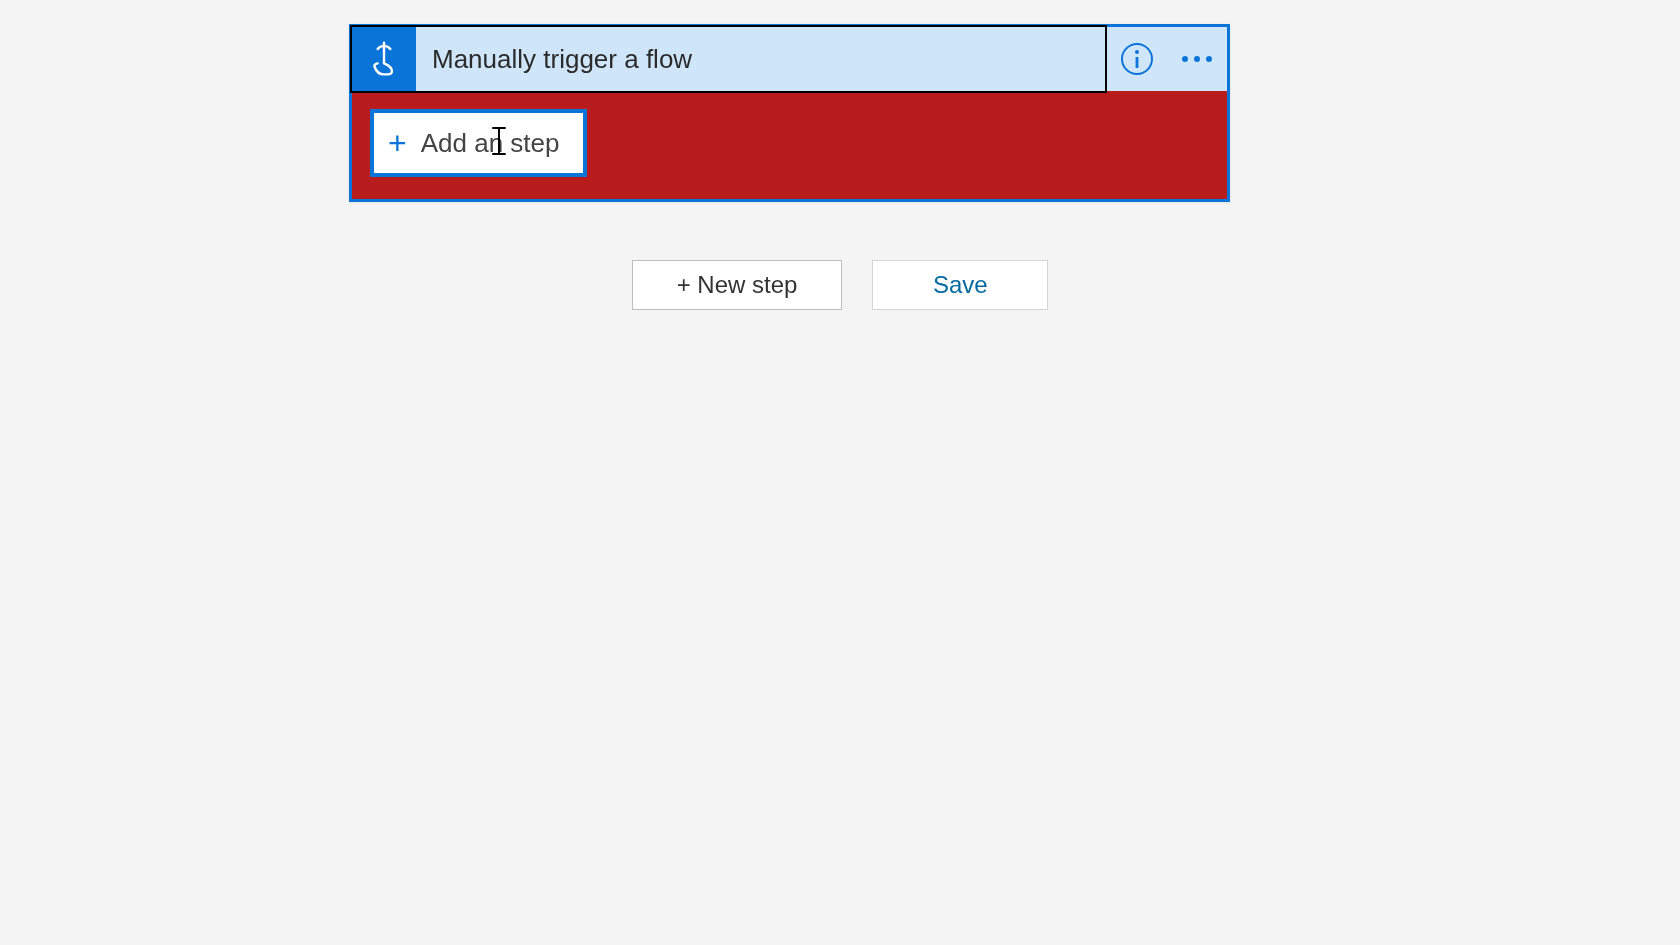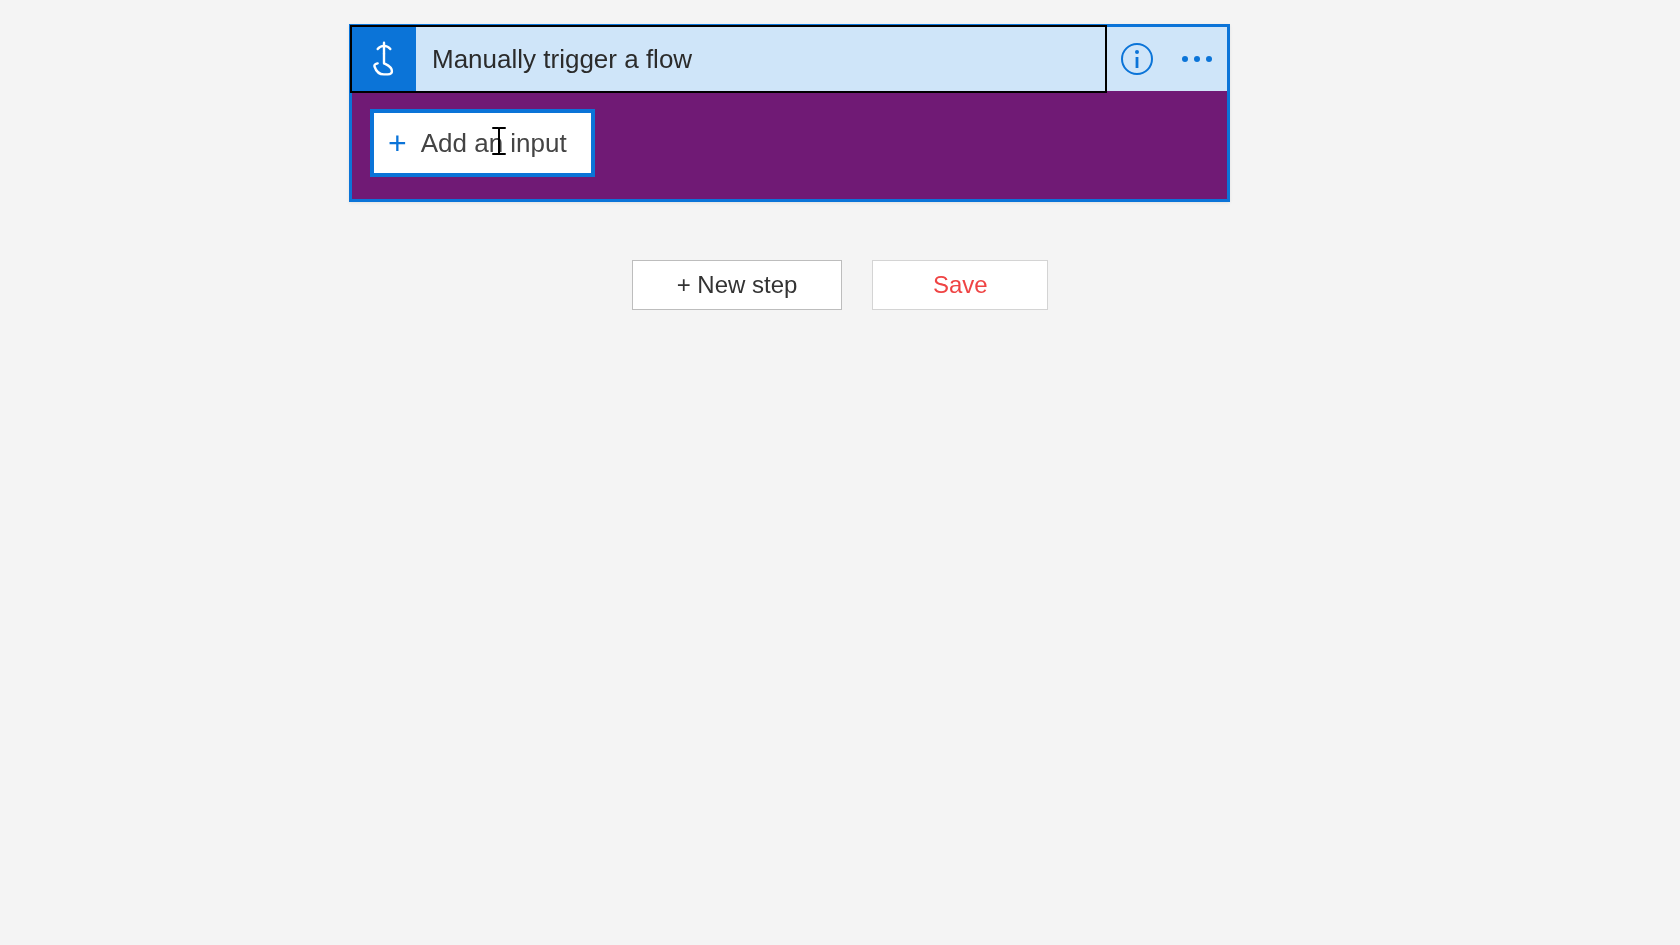--- a/index.html
+++ b/index.html
@@ -16,21 +16,21 @@
     position: relative;
     width: 100%;
     height: 100%;
   }
   .trigger-card {
     position: absolute;
     left: 349px;
     top: 24px;
     width: 881px;
     border: 3px solid #0b74d8;
-    background: #701a75;
+    background: #b91c1c;
     box-shadow: 0 1px 3px rgba(0,0,0,0.08);
   }
   .trigger-header {
     display: flex;
     align-items: stretch;
     background: #cfe5f9;
     height: 64px;
     position: relative;
   }
   .trigger-title-block {
@@ -130,21 +130,21 @@
     color: #333333;
     font-size: 24px;
     padding: 10px 44px;
     min-width: 176px;
     text-align: center;
     cursor: pointer;
   }
   .save-btn {
     background: #ffffff;
     border: 1px solid #d4d4d4;
-    color: #ef4444;
+    color: #0369a1;
     font-size: 24px;
     padding: 10px 28px;
     min-width: 176px;
     text-align: center;
     cursor: default;
   }
 </style>
 </head>
 <body>
 
@@ -182,21 +182,21 @@
             <span></span>
             <span></span>
         </div>
       </div>
 
     </div>
 
     <div class="trigger-body">
       <div class="add-input-btn">
         <span class="plus-icon">+</span>
-        <span class="add-input-label">Add an input</span>
+        <span class="add-input-label">Add an step</span>
       </div>
     </div>
 
   </div>
 
   <svg class="text-cursor" viewBox="0 0 18 30">
     <path d="M3 2 h5 M10 2 h5 M9 2 v26 M3 28 h5 M10 28 h5" stroke="#000" stroke-width="2" fill="none" stroke-linecap="round"></path>
   </svg>
 
   <div class="actions-row">

